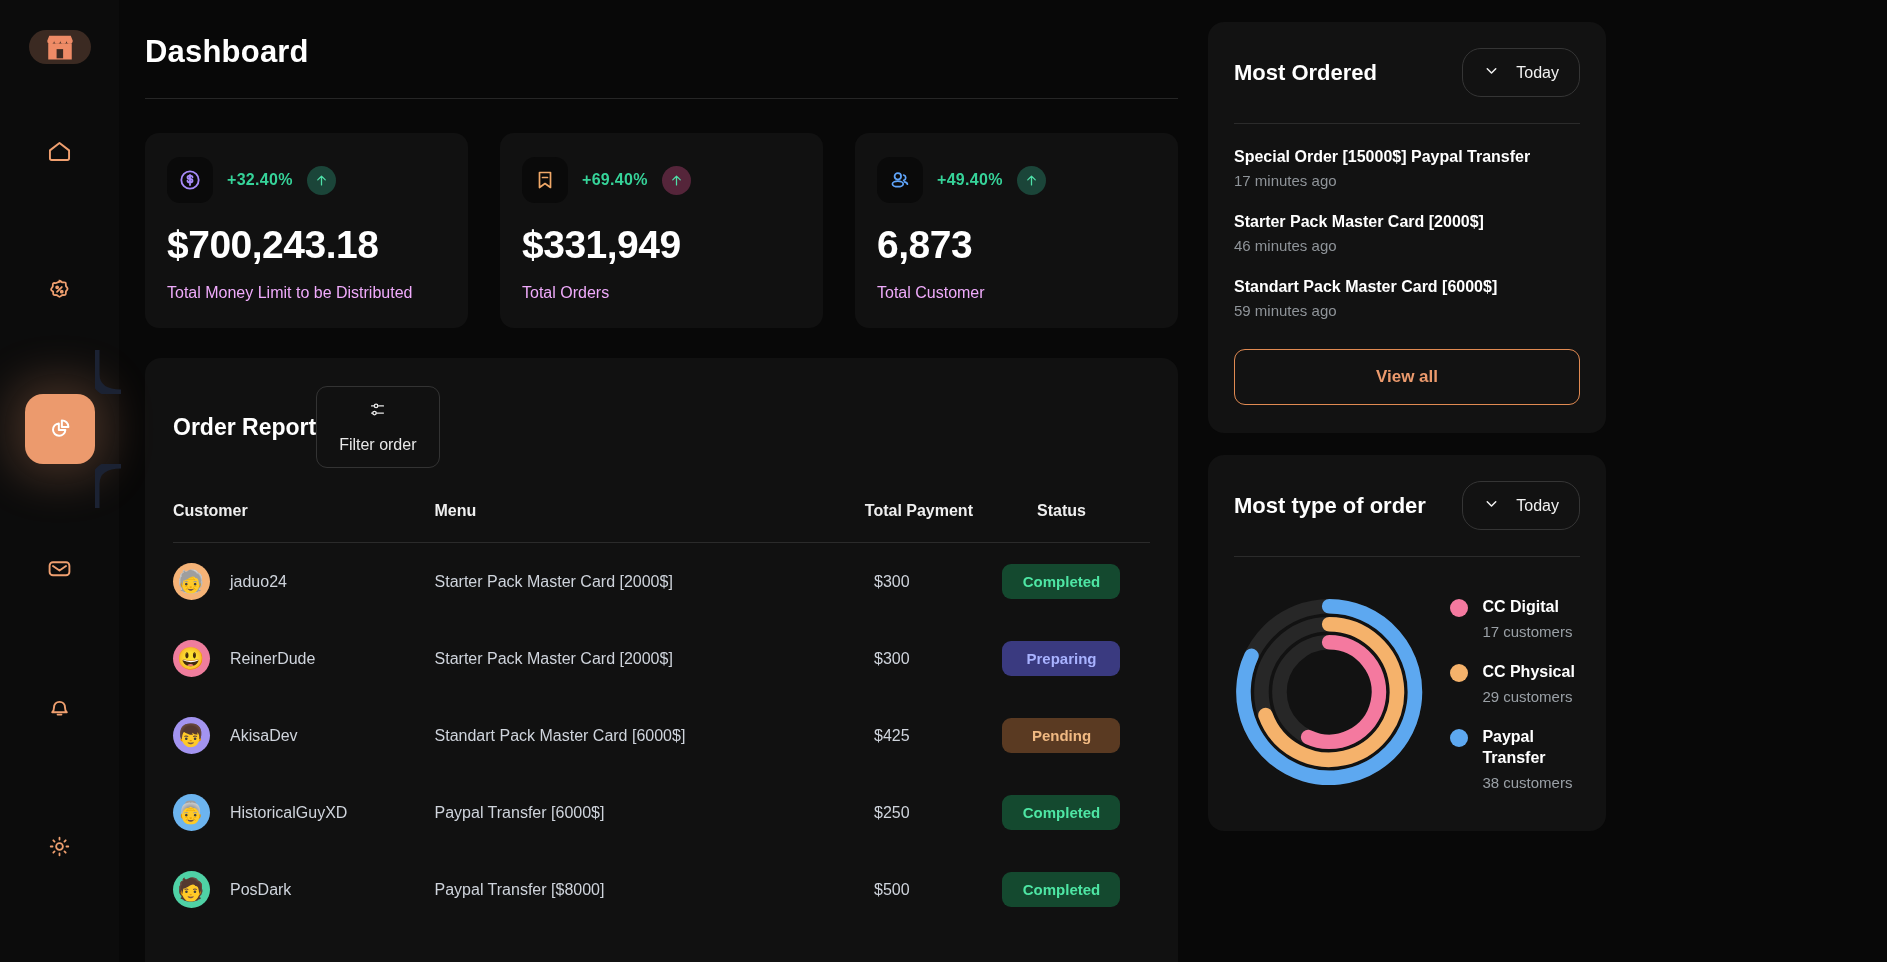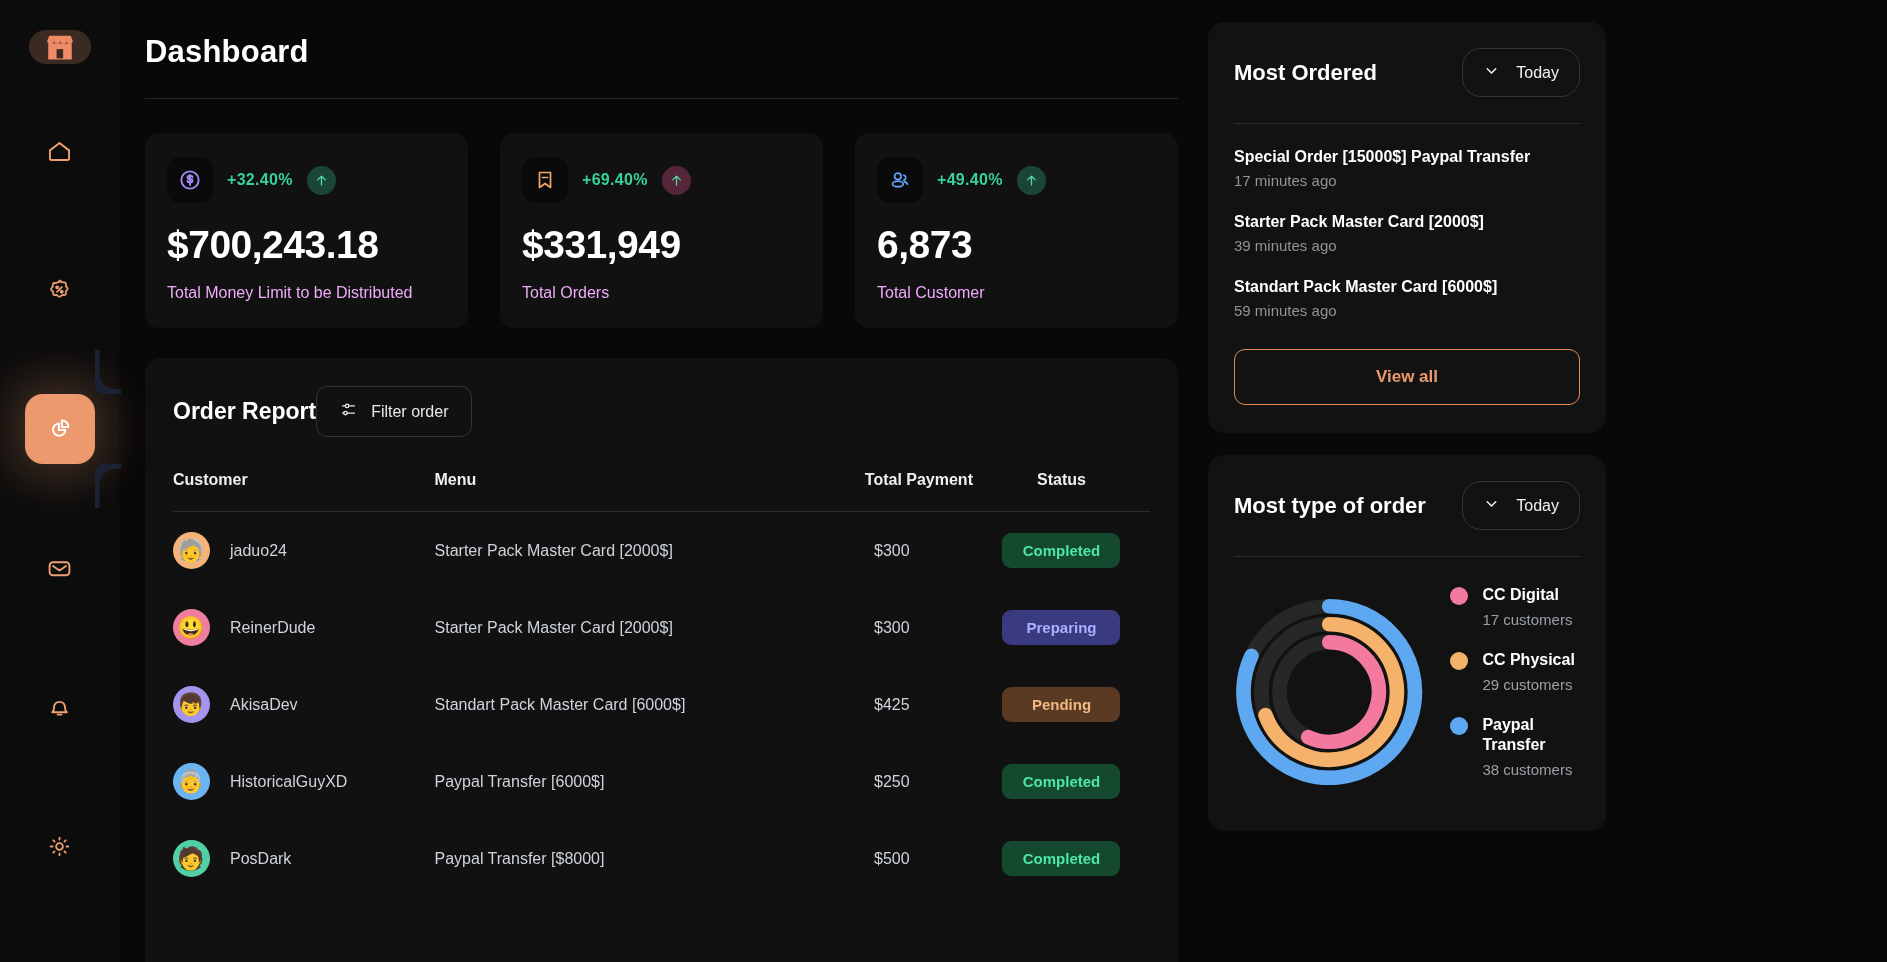--- a/index.html
+++ b/index.html
@@ -82,20 +82,21 @@
     background: #111111; border-radius: 16px; margin: 30px 4px 0 4px;
     padding: 28px 28px 0 28px; height: 620px; overflow: hidden;
   }
   .report-head { display: flex; align-items: center; }
   .report-title { font-size: 23px; font-weight: bold; color: #ffffff; }
   .filter-btn {
     display: flex; align-items: center; gap: 13px;
     border: 1px solid #333333; border-radius: 11px;
     padding: 13px 22px; color: #e8e8e8; font-size: 16px; cursor: pointer;
     background: transparent;
+    flex-direction: column;
   }
   table { width: 100%; border-collapse: collapse; margin-top: 26px; }
   thead th {
     font-size: 16px; color: #efefef; font-weight: bold; text-align: left;
     padding: 8px 0 22px 0;
   }
   thead th.num { text-align: right; }
   thead th.ctr { text-align: center; }
   thead tr { border-bottom: 1px solid #2b2b2b; }
   tbody td { padding: 20px 0; font-size: 16px; color: #cfd4dc; }
@@ -131,21 +132,21 @@
   .ord-item { margin-top: 24px; }
   .ord-name { font-size: 16px; font-weight: bold; color: #ffffff; }
   .ord-time { font-size: 15px; color: #8f9499; margin-top: 6px; }
   .view-all {
     display: block; width: 100%; margin-top: 30px;
     border: 1px solid #e08a52; border-radius: 11px;
     background: transparent; color: #ec9a6d;
     font-size: 17px; font-weight: bold; padding: 17px 0; cursor: pointer;
     font-family: "Liberation Sans", sans-serif;
   }
-  .donut-wrap { display: flex; gap: 26px; margin-top: 24px; }
+  .donut-wrap { display: flex; align-items: center; gap: 26px; margin-top: 24px; }
   .legend { display: flex; flex-direction: column; gap: 22px; padding-top: 4px; }
   .leg-row { display: flex; gap: 14px; align-items: flex-start; }
   .dot { width: 18px; height: 18px; border-radius: 50%; flex: 0 0 18px; margin-top: 2px; }
   .leg-name { font-size: 16px; font-weight: bold; color: #ffffff; max-width: 110px; line-height: 1.3; }
   .leg-sub { font-size: 15px; color: #9aa0a6; margin-top: 5px; }
 </style>
 </head>
 <body>
 
 <div class="app">
@@ -394,21 +395,21 @@
         </button>
       </div>
       <div class="panel-rule"></div>
 
       <div class="ord-item">
         <div class="ord-name">Special Order [15000$] Paypal Transfer</div>
         <div class="ord-time">17 minutes ago</div>
       </div>
       <div class="ord-item">
         <div class="ord-name">Starter Pack Master Card [2000$]</div>
-        <div class="ord-time">39 minutes ago</div>
+        <div class="ord-time">46 minutes ago</div>
       </div>
       <div class="ord-item">
         <div class="ord-name">Standart Pack Master Card [6000$]</div>
         <div class="ord-time">59 minutes ago</div>
       </div>
 
       <button class="view-all">View all</button>
     </section>
 
     <section class="panel">

